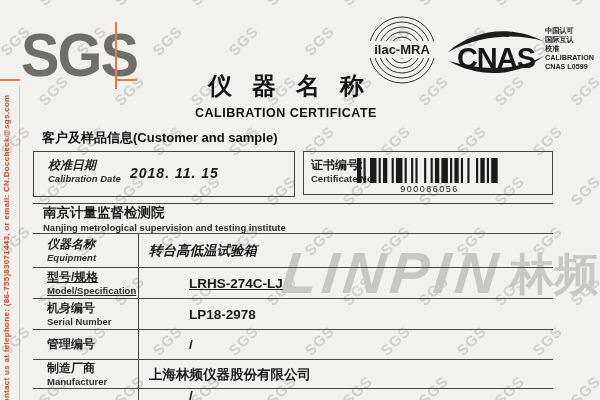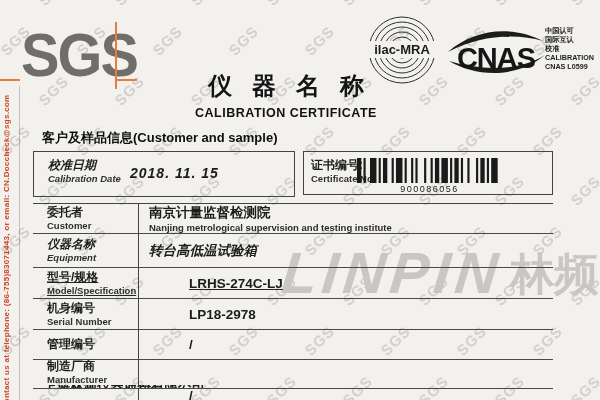--- a/index.html
+++ b/index.html
@@ -233,24 +233,20 @@
     </svg>
   <div class="bar-num">900086056</div>
 </div>
 
 <div class="linpin">
   <span class="latin">LINPIN</span><span class="cn">林频</span>
 </div>
 
 <div class="sample-table" id="sample-table">
   <div class="trow" style="height: 30px;">
-    <div class="cell-label">
-      <div class="lab-cn">委托者</div>
-      <div class="lab-en">Customer</div>
-    </div>
     <div class="cell-value">
       <div class="v-cn">南京计量监督检测院</div>
     <div class="v-sub">Nanjing metrological supervision and testing institute</div>
       </div>
   </div>
 
   <div class="trow" style="height: 34px; font-style: italic;">
     <div class="cell-label">
       <div class="lab-cn">仪器名称</div>
       <div class="lab-en">Equipment</div>
@@ -282,21 +278,21 @@
 
   <div class="trow" style="height: 30px;">
     <div class="cell-label">
       <div class="lab-cn">管理编号</div>
     </div>
     <div class="cell-value">
       <div class="v-latin">/</div>
     </div>
   </div>
 
-  <div class="trow" style="height: 29px; flex-direction: column;">
+  <div class="trow" style="height: 29px;">
     <div class="cell-label">
       <div class="lab-cn">制造厂商</div>
       <div class="lab-en">Manufacturer</div>
     </div>
     <div class="cell-value">
       <div class="v-cn">上海林频仪器股份有限公司</div>
     </div>
   </div>
 
   <div class="trow" style="height: 12px;">

